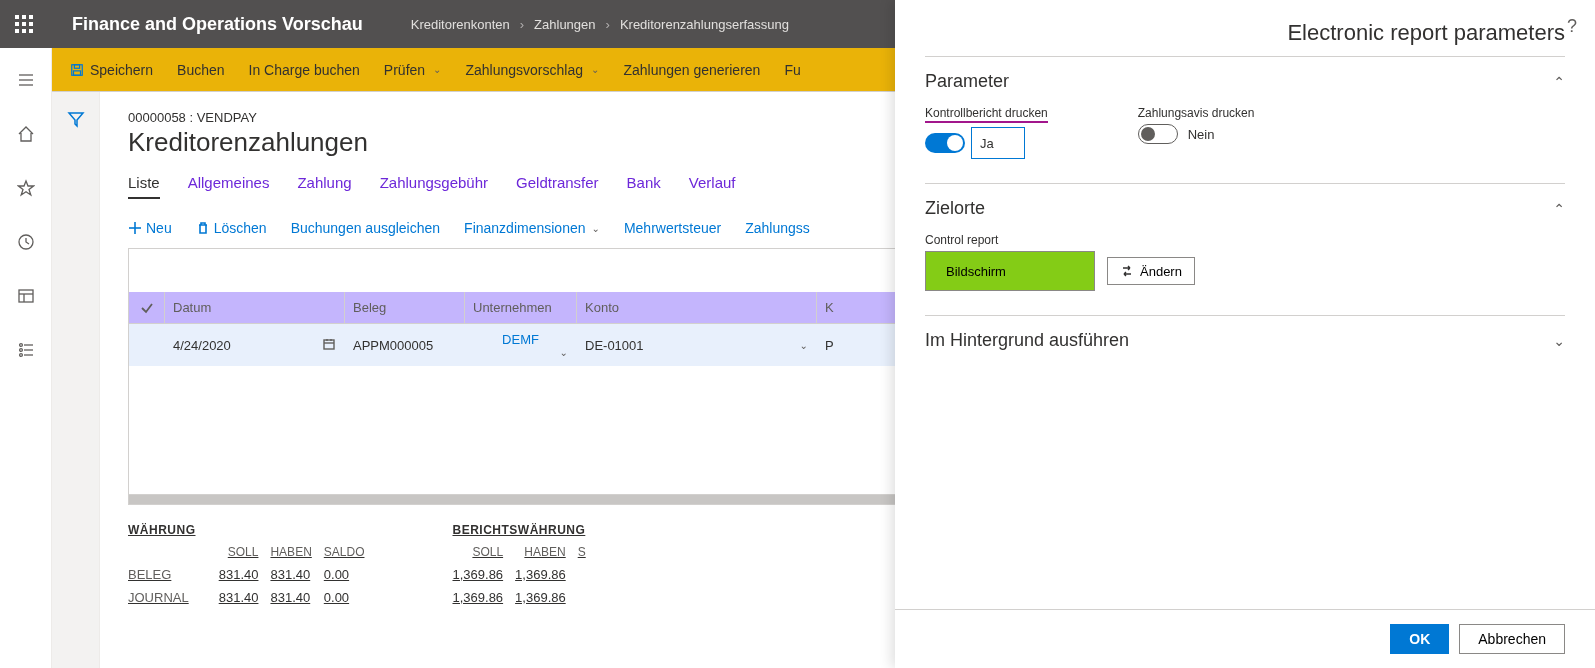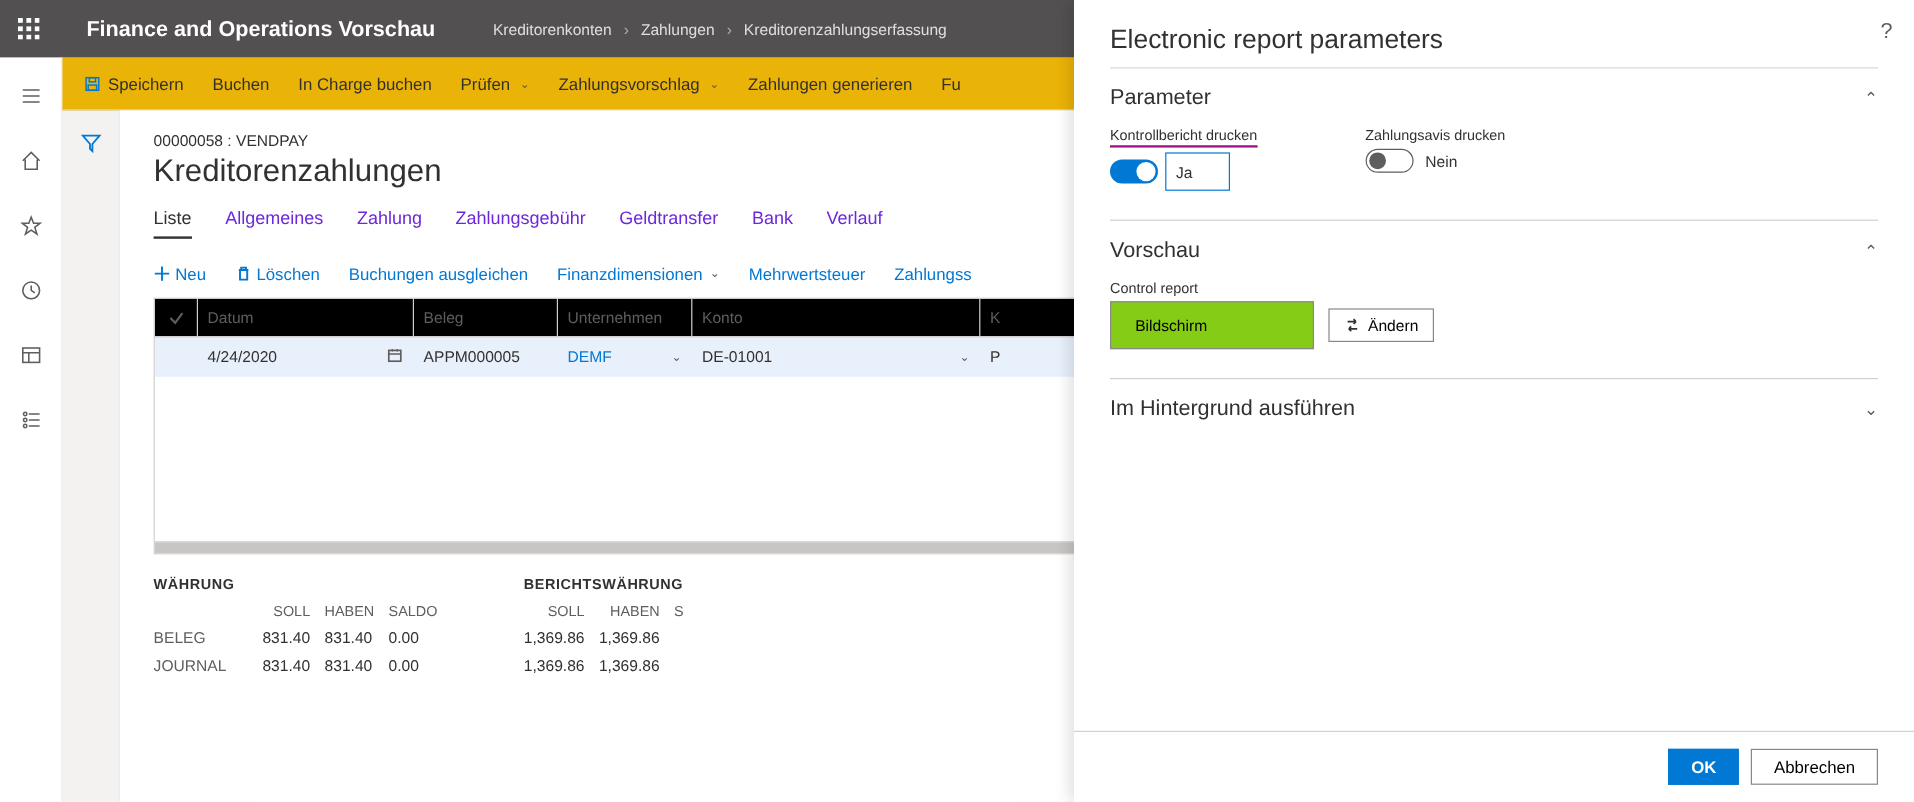--- a/index.html
+++ b/index.html
@@ -157,41 +157,42 @@
     border: 1px solid var(--d365-border);
     overflow: hidden;
     width: 100%;
   }
   .grid-head, .grid-row {
     display: grid;
     grid-template-columns: 36px 180px 120px 112px 240px 110px;
     font-size: 13px;
   }
   .grid-head {
-    background: #000000;
+    background: #c4b5fd;
     border-bottom: 1px solid var(--d365-border);
+    margin-top: 43px;
   }
   .grid-head .gh {
     padding: 8px 8px;
     color: #605e5c;
     border-right: 1px solid var(--d365-border);
     white-space: nowrap;
   }
   .grid-head .gh.check {
     display:flex; align-items:center; justify-content:center;
   }
   .grid-head .gh.check svg { width:14px; height:14px; stroke:#605e5c; fill:none; stroke-width:1.8;}
   .grid-row.selected { background: var(--row-selected);}
   .grid-row .gc {
     padding: 8px 8px;
     border-right: 1px solid transparent;
     display: flex; align-items: center;
     white-space: nowrap;
   }
-  .grid-row .gc.link { color: var(--d365-link);}
+  .grid-row .gc.link { color: var(--d365-link); flex-direction: column;}
   .grid-row .gc .cell-drop {
     margin-left: auto; color:#605e5c; font-size:10px;
   }
   .grid-row .gc .cell-cal {
     margin-left:auto; color:#605e5c;
   }
   .grid-row .gc .cell-cal svg{ width:14px; height:14px; stroke:#605e5c; fill:none; stroke-width:1.4;}
   .grid-body {
     height: 170px;
     overflow-y: scroll;
@@ -202,23 +203,24 @@
     border-top: 1px solid var(--d365-border);
     position: relative;
   }
   .grid-scroll-thumb {
     position:absolute; left:0; top:0; height:100%; width:55%;
     background:#c8c6c4;
   }
 
   
   .summary {
-    display: flex; gap: 60px;
+    display: flex; gap: 76px;
     margin-top: 18px;
     font-size: 12px;
+    text-decoration: underline;
   }
   .sum-block .sum-title {
     font-weight: 600; letter-spacing: 0.5px; font-size: 12px;
     margin-bottom: 4px;
     color: #323130;
   }
   table.sum-table {
     border-collapse: collapse;
   }
   table.sum-table th {
@@ -241,20 +243,21 @@
     top: 0; right: 0; bottom: 0;
     width: 700px;
     background: #fff;
     box-shadow: -4px 0 12px rgba(0,0,0,.12);
     display: flex; flex-direction: column;
     z-index: 50;
   }
   .panel-head {
     padding: 20px 30px 10px 30px;
     font-size: 22px;
+    text-align: right;
   }
   .panel-body {
     padding: 0 30px;
     overflow: auto;
     flex: 1;
   }
   .sect {
     border-top: 1px solid var(--d365-border);
     border-bottom: 1px solid var(--d365-border);
     padding: 10px 0;
@@ -632,21 +635,21 @@
               <div class="knob"></div>
             </div>
             <div class="toggle-val-text">Nein</div>
           </div>
         </div>
       </div>
     </div>
 
     <div class="sect">
       <div class="sect-head">
-        <span>Vorschau</span>
+        <span>Zielorte</span>
         <span class="sect-chev">⌃</span>
       </div>
       <div class="sect-content" style="gap:14px;">
         <div class="field-block">
           <span class="fld-label">Control report</span>
           <div class="dest-row">
             <input class="dest-input" readonly="" value="Bildschirm" style="">
             <button class="dest-btn">
               <svg viewBox="0 0 14 14">
                   <path d="M3 4 H10 M10 4 L8 2 M10 4 L8 6"></path>

